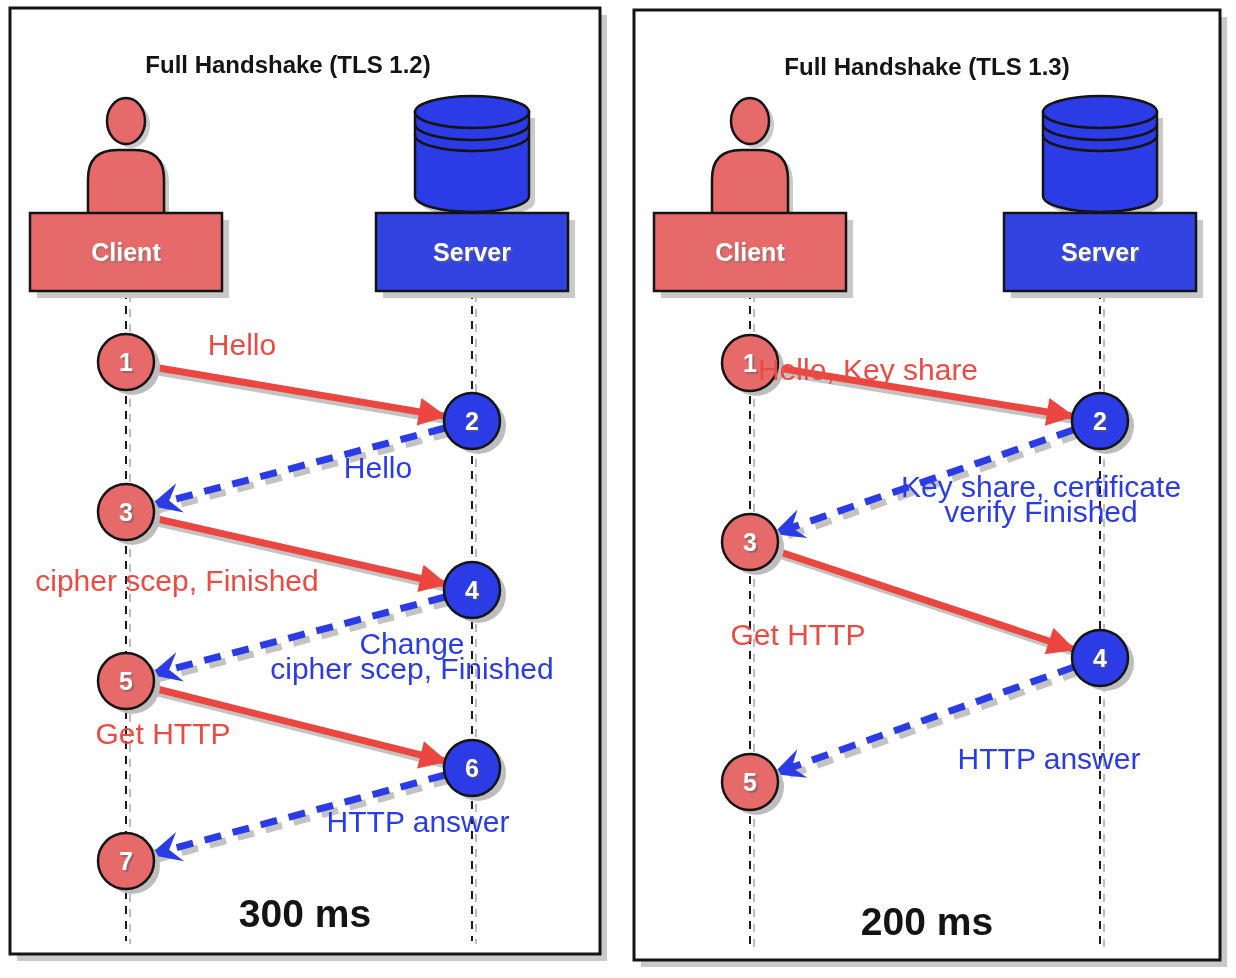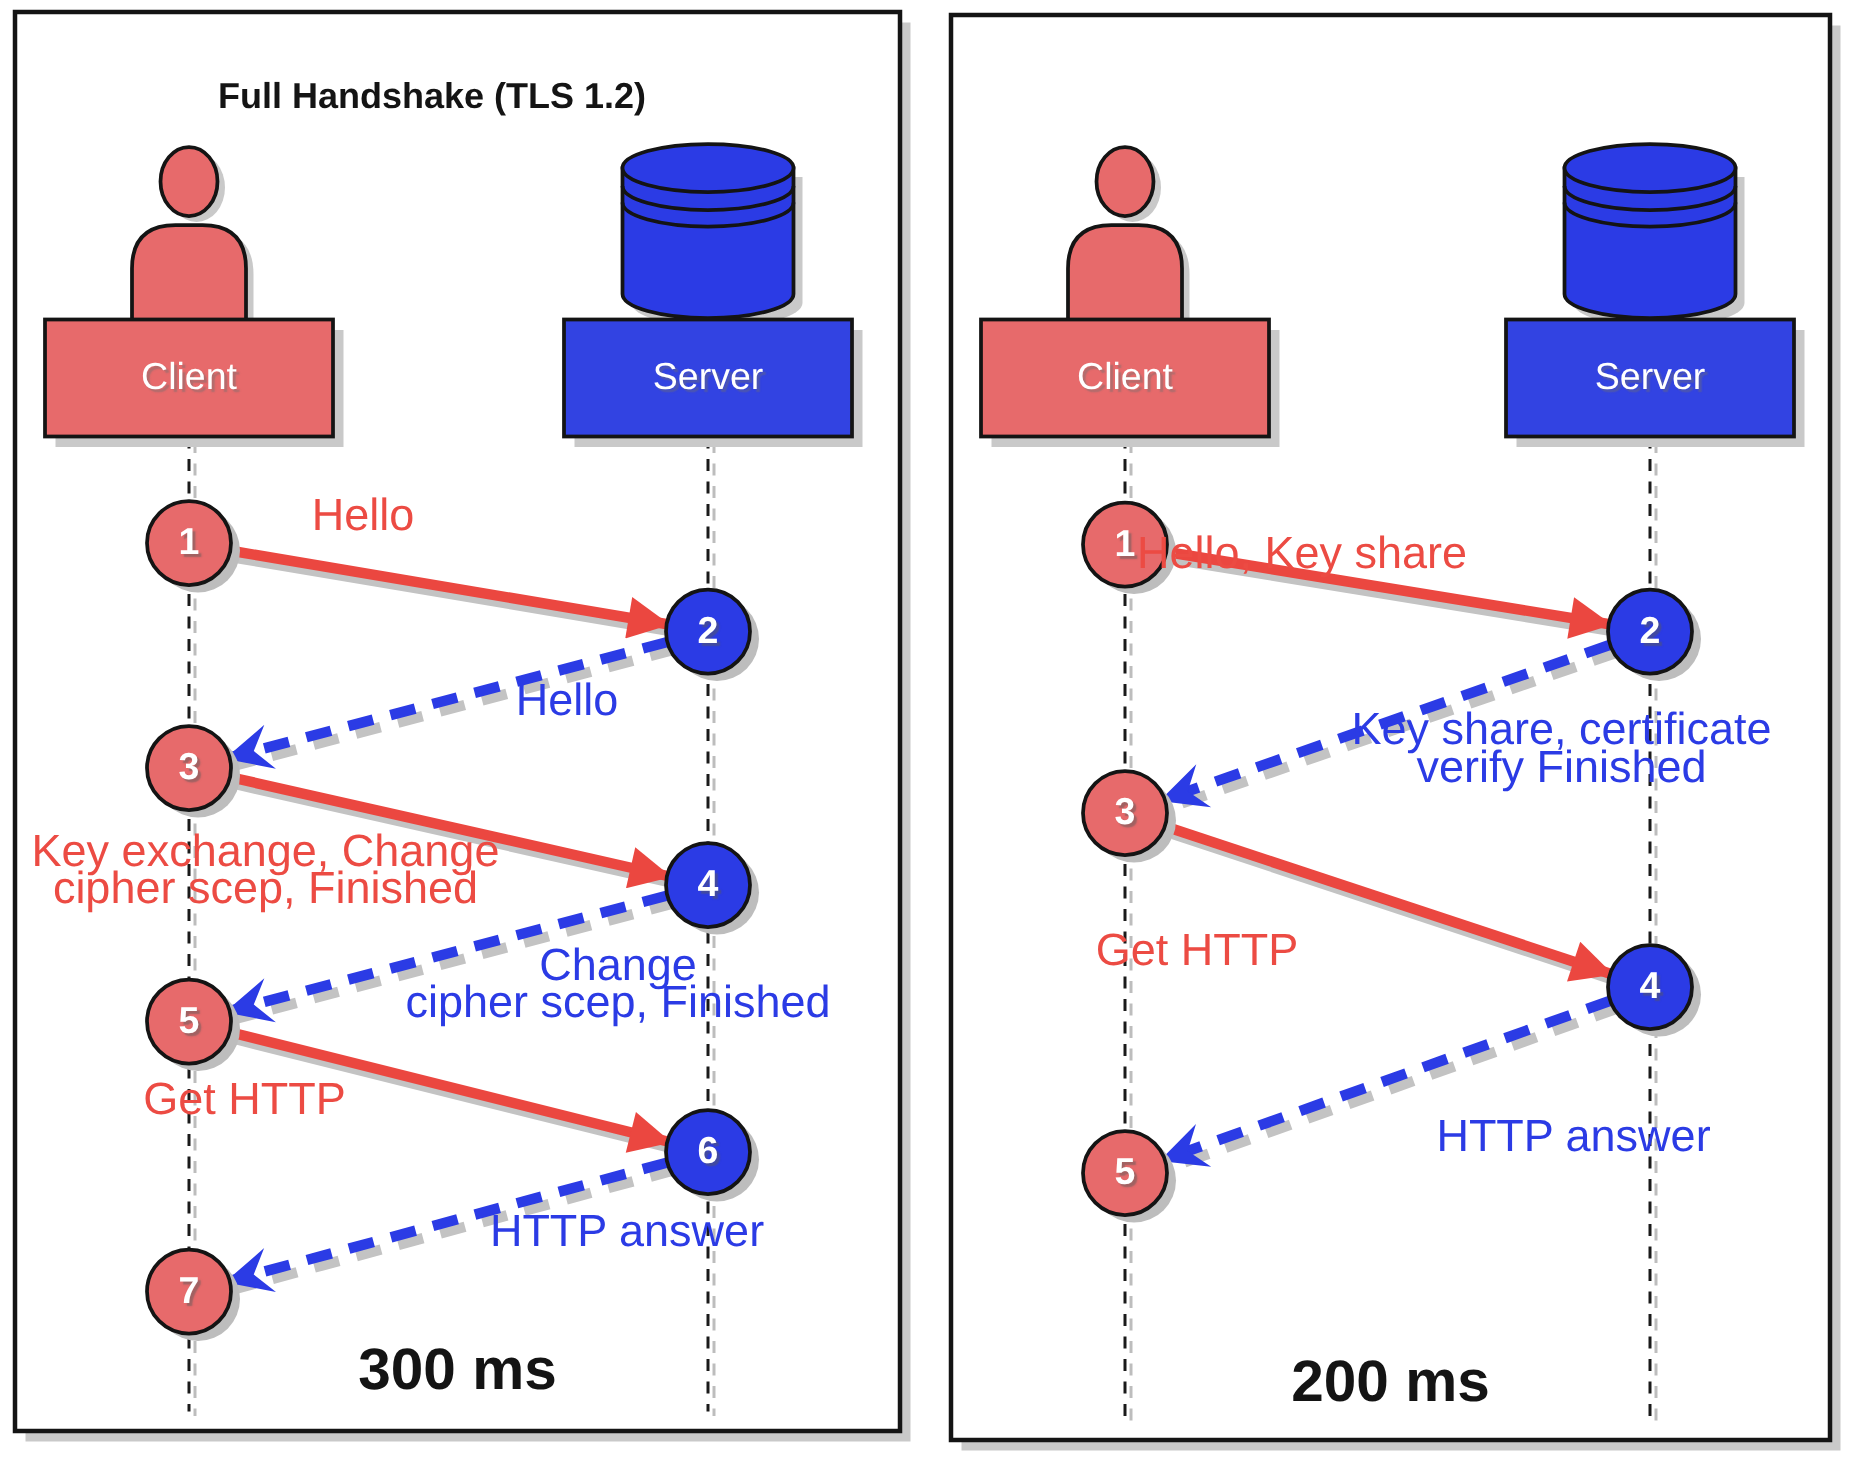--- a/index.html
+++ b/index.html
@@ -14,21 +14,21 @@
     font-size:30px; line-height:25px;
   }
   .lbl.red  { color:#EC4B43; }
   .lbl.blue { color:#2B3BE5; }
   .panel-title {
     position:absolute; transform:translate(-50%,-50%); white-space:nowrap;
     font-weight:bold; font-size:24px; color:#141414;
   }
   .actor-label {
     position:absolute; transform:translate(-50%,-50%); white-space:nowrap;
-    font-weight:normal; font-size:25px; color:#ffffff;
+    font-weight:bold; font-size:25px; color:#ffffff;
     text-shadow:2px 2px 1px rgba(110,110,110,0.45);
   }
   .time-label {
     position:absolute; transform:translate(-50%,-50%); white-space:nowrap;
     font-weight:bold; font-size:39px; color:#141414;
   }
   .node-num {
     position:absolute; transform:translate(-50%,-50%); white-space:nowrap;
     font-weight:bold; font-size:25px; color:#ffffff;
     text-shadow:2px 2px 1px rgba(90,90,90,0.5);
@@ -228,31 +228,31 @@
   <div class="node-num" style="left:472px; top:421px;">2</div>
   <div class="node-num" style="left:126px; top:512px;">3</div>
   <div class="node-num" style="left:472px; top:590px;">4</div>
   <div class="node-num" style="left:126px; top:681px;">5</div>
   <div class="node-num" style="left:472px; top:768px;">6</div>
   <div class="node-num" style="left:126px; top:861px;">7</div>
 
   <div class="lbl red" style="left:242px; top:344px;">Hello</div>
   <div class="lbl blue" style="left:378px; top:467px;">Hello</div>
   <div class="lbl red" style="left:177px; top:580px;">
-    <div>Key exchange, Change</div>
     <div>cipher scep, Finished</div>
   </div>
   <div class="lbl blue" style="left:412px; top:656px;">
     <div>Change</div>
     <div>cipher scep, Finished</div>
   </div>
   <div class="lbl red" style="left:163px; top:733px;">Get HTTP</div>
   <div class="lbl blue" style="left:418px; top:821px;">HTTP answer</div>
   <div class="time-label" style="left:305px; top:914px;">300 ms</div>
 
+  <div class="panel-title" style="left:927px; top:67px;">Full Handshake (TLS 1.3)</div>
   <div class="actor-label" style="left:750px; top:252px;">Client</div>
   <div class="actor-label" style="left:1100px; top:252px;">Server</div>
 
   <div class="node-num" style="left:750px; top:363px;">1</div>
   <div class="node-num" style="left:1100px; top:421px;">2</div>
   <div class="node-num" style="left:750px; top:542px;">3</div>
   <div class="node-num" style="left:1100px; top:658px;">4</div>
   <div class="node-num" style="left:750px; top:782px;">5</div>
 
   <div class="lbl red" style="left:868px; top:349px;margin-top:20px;">Hello, Key share</div>

